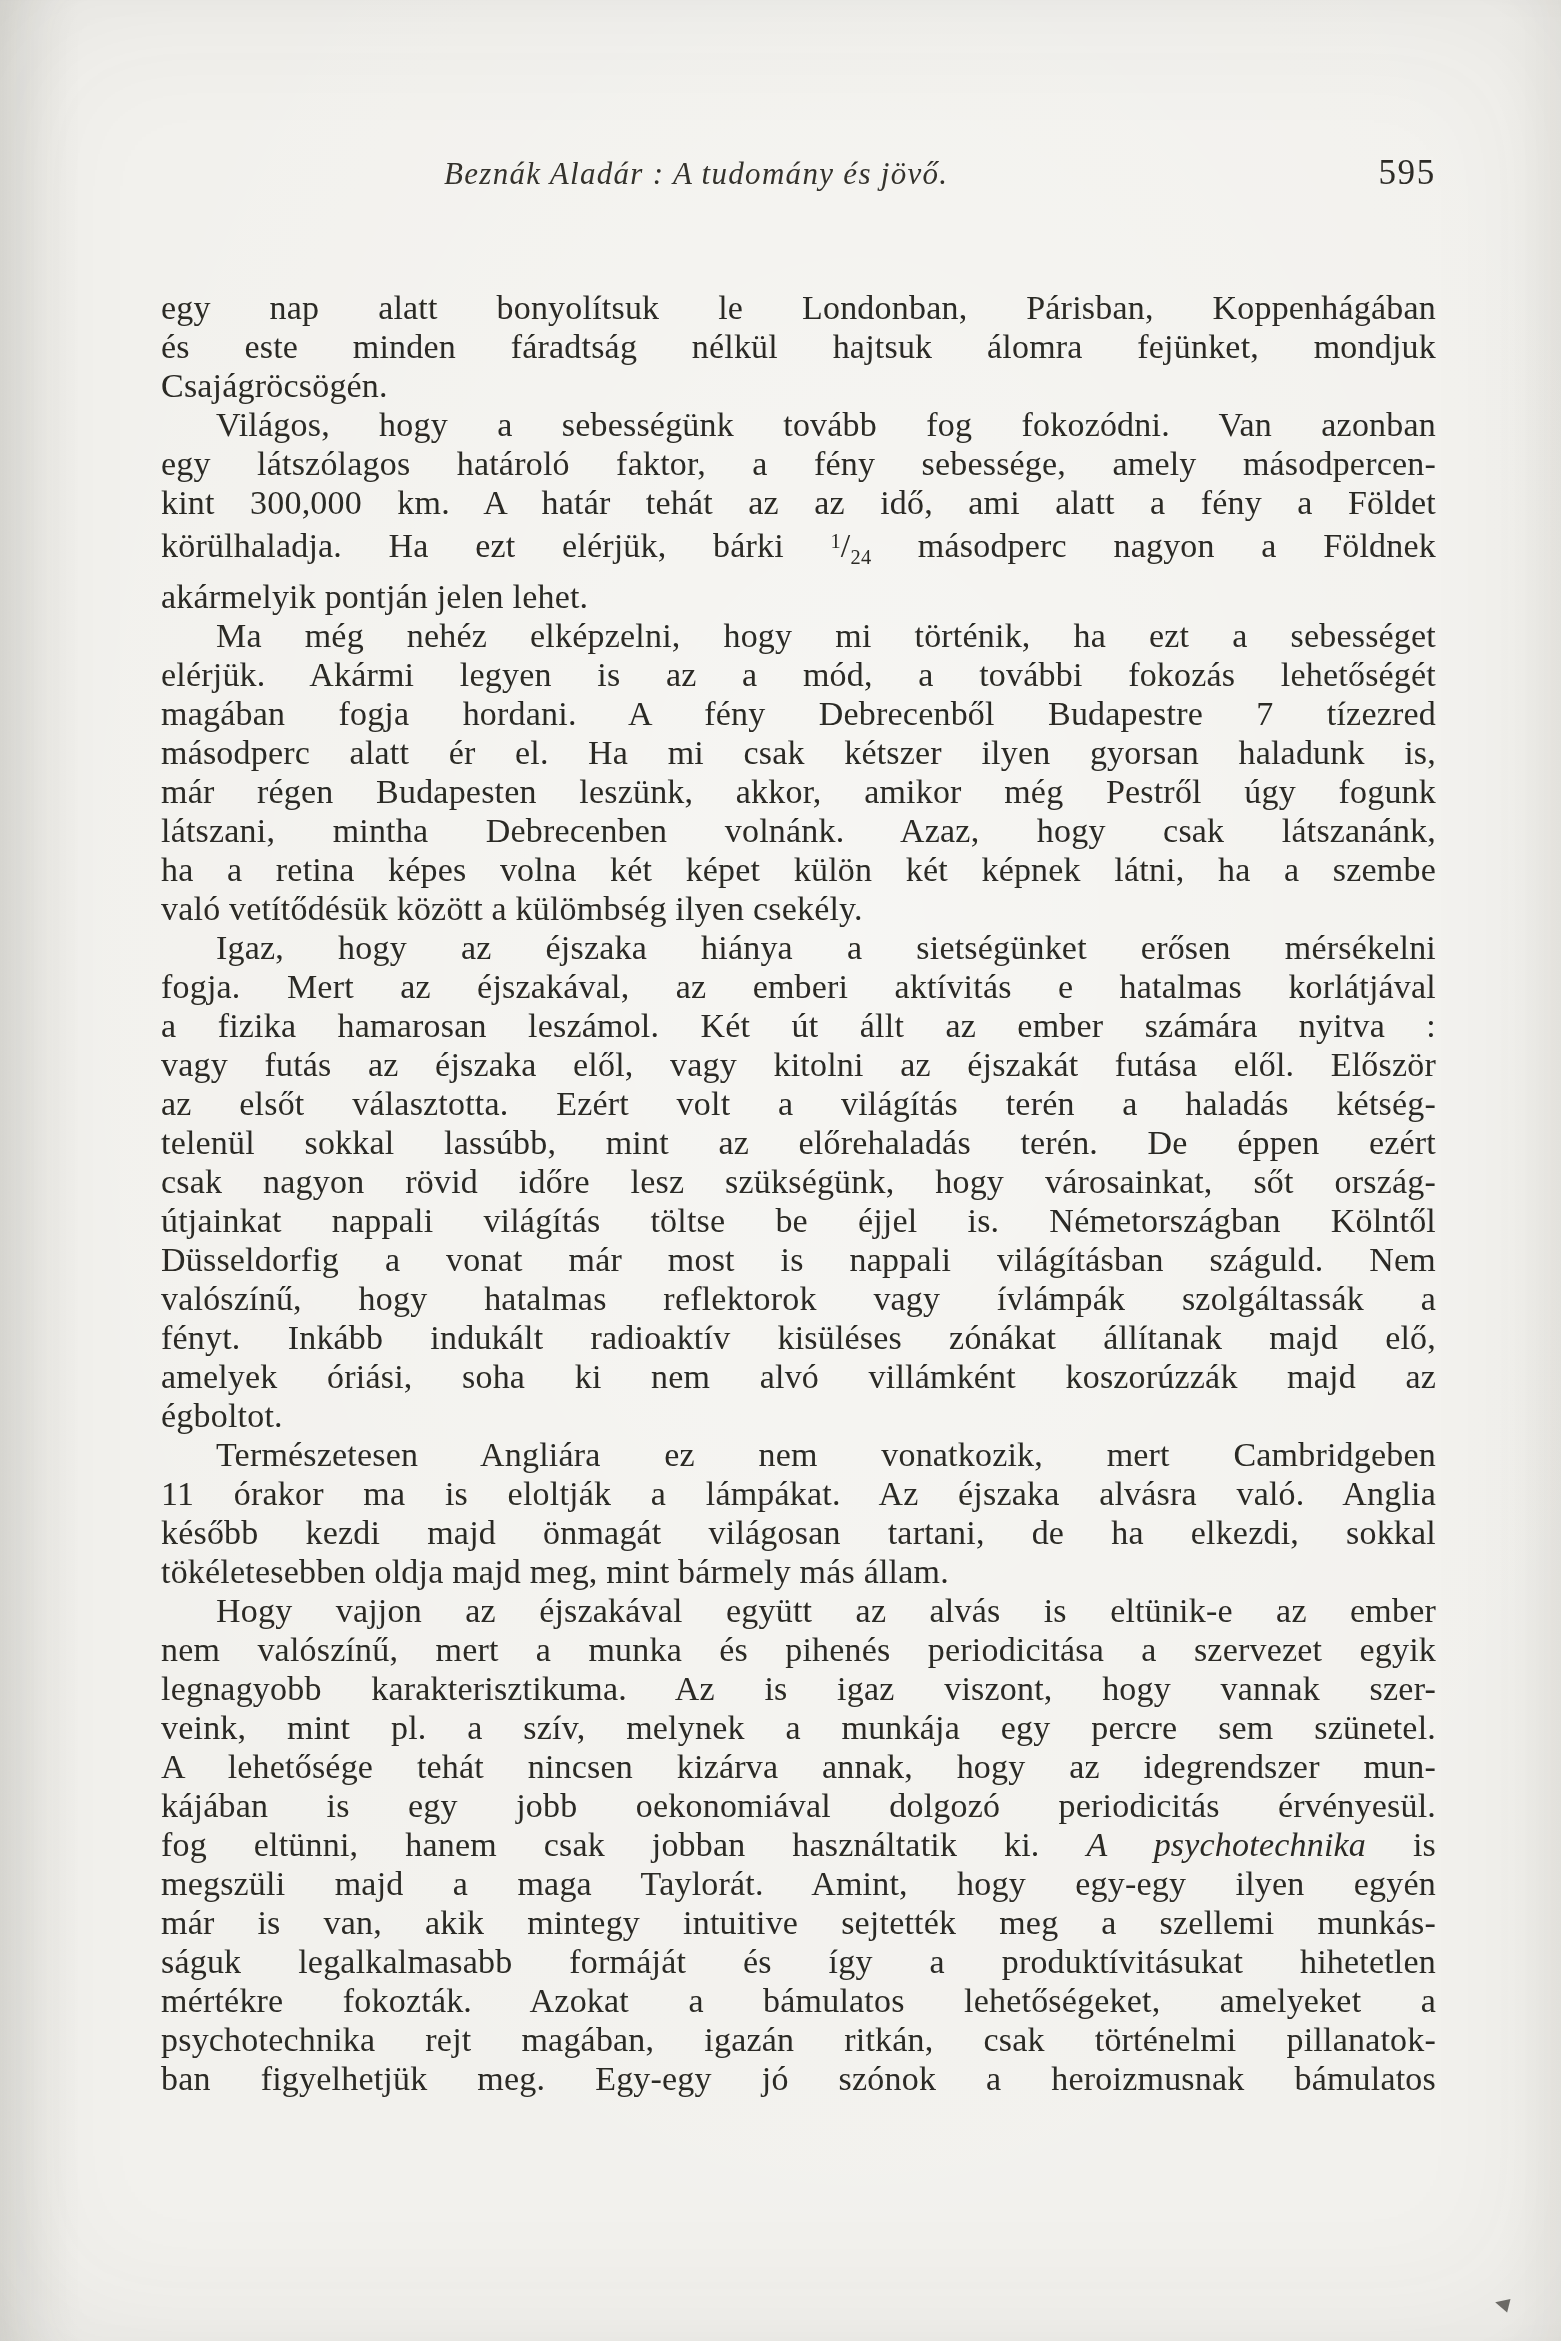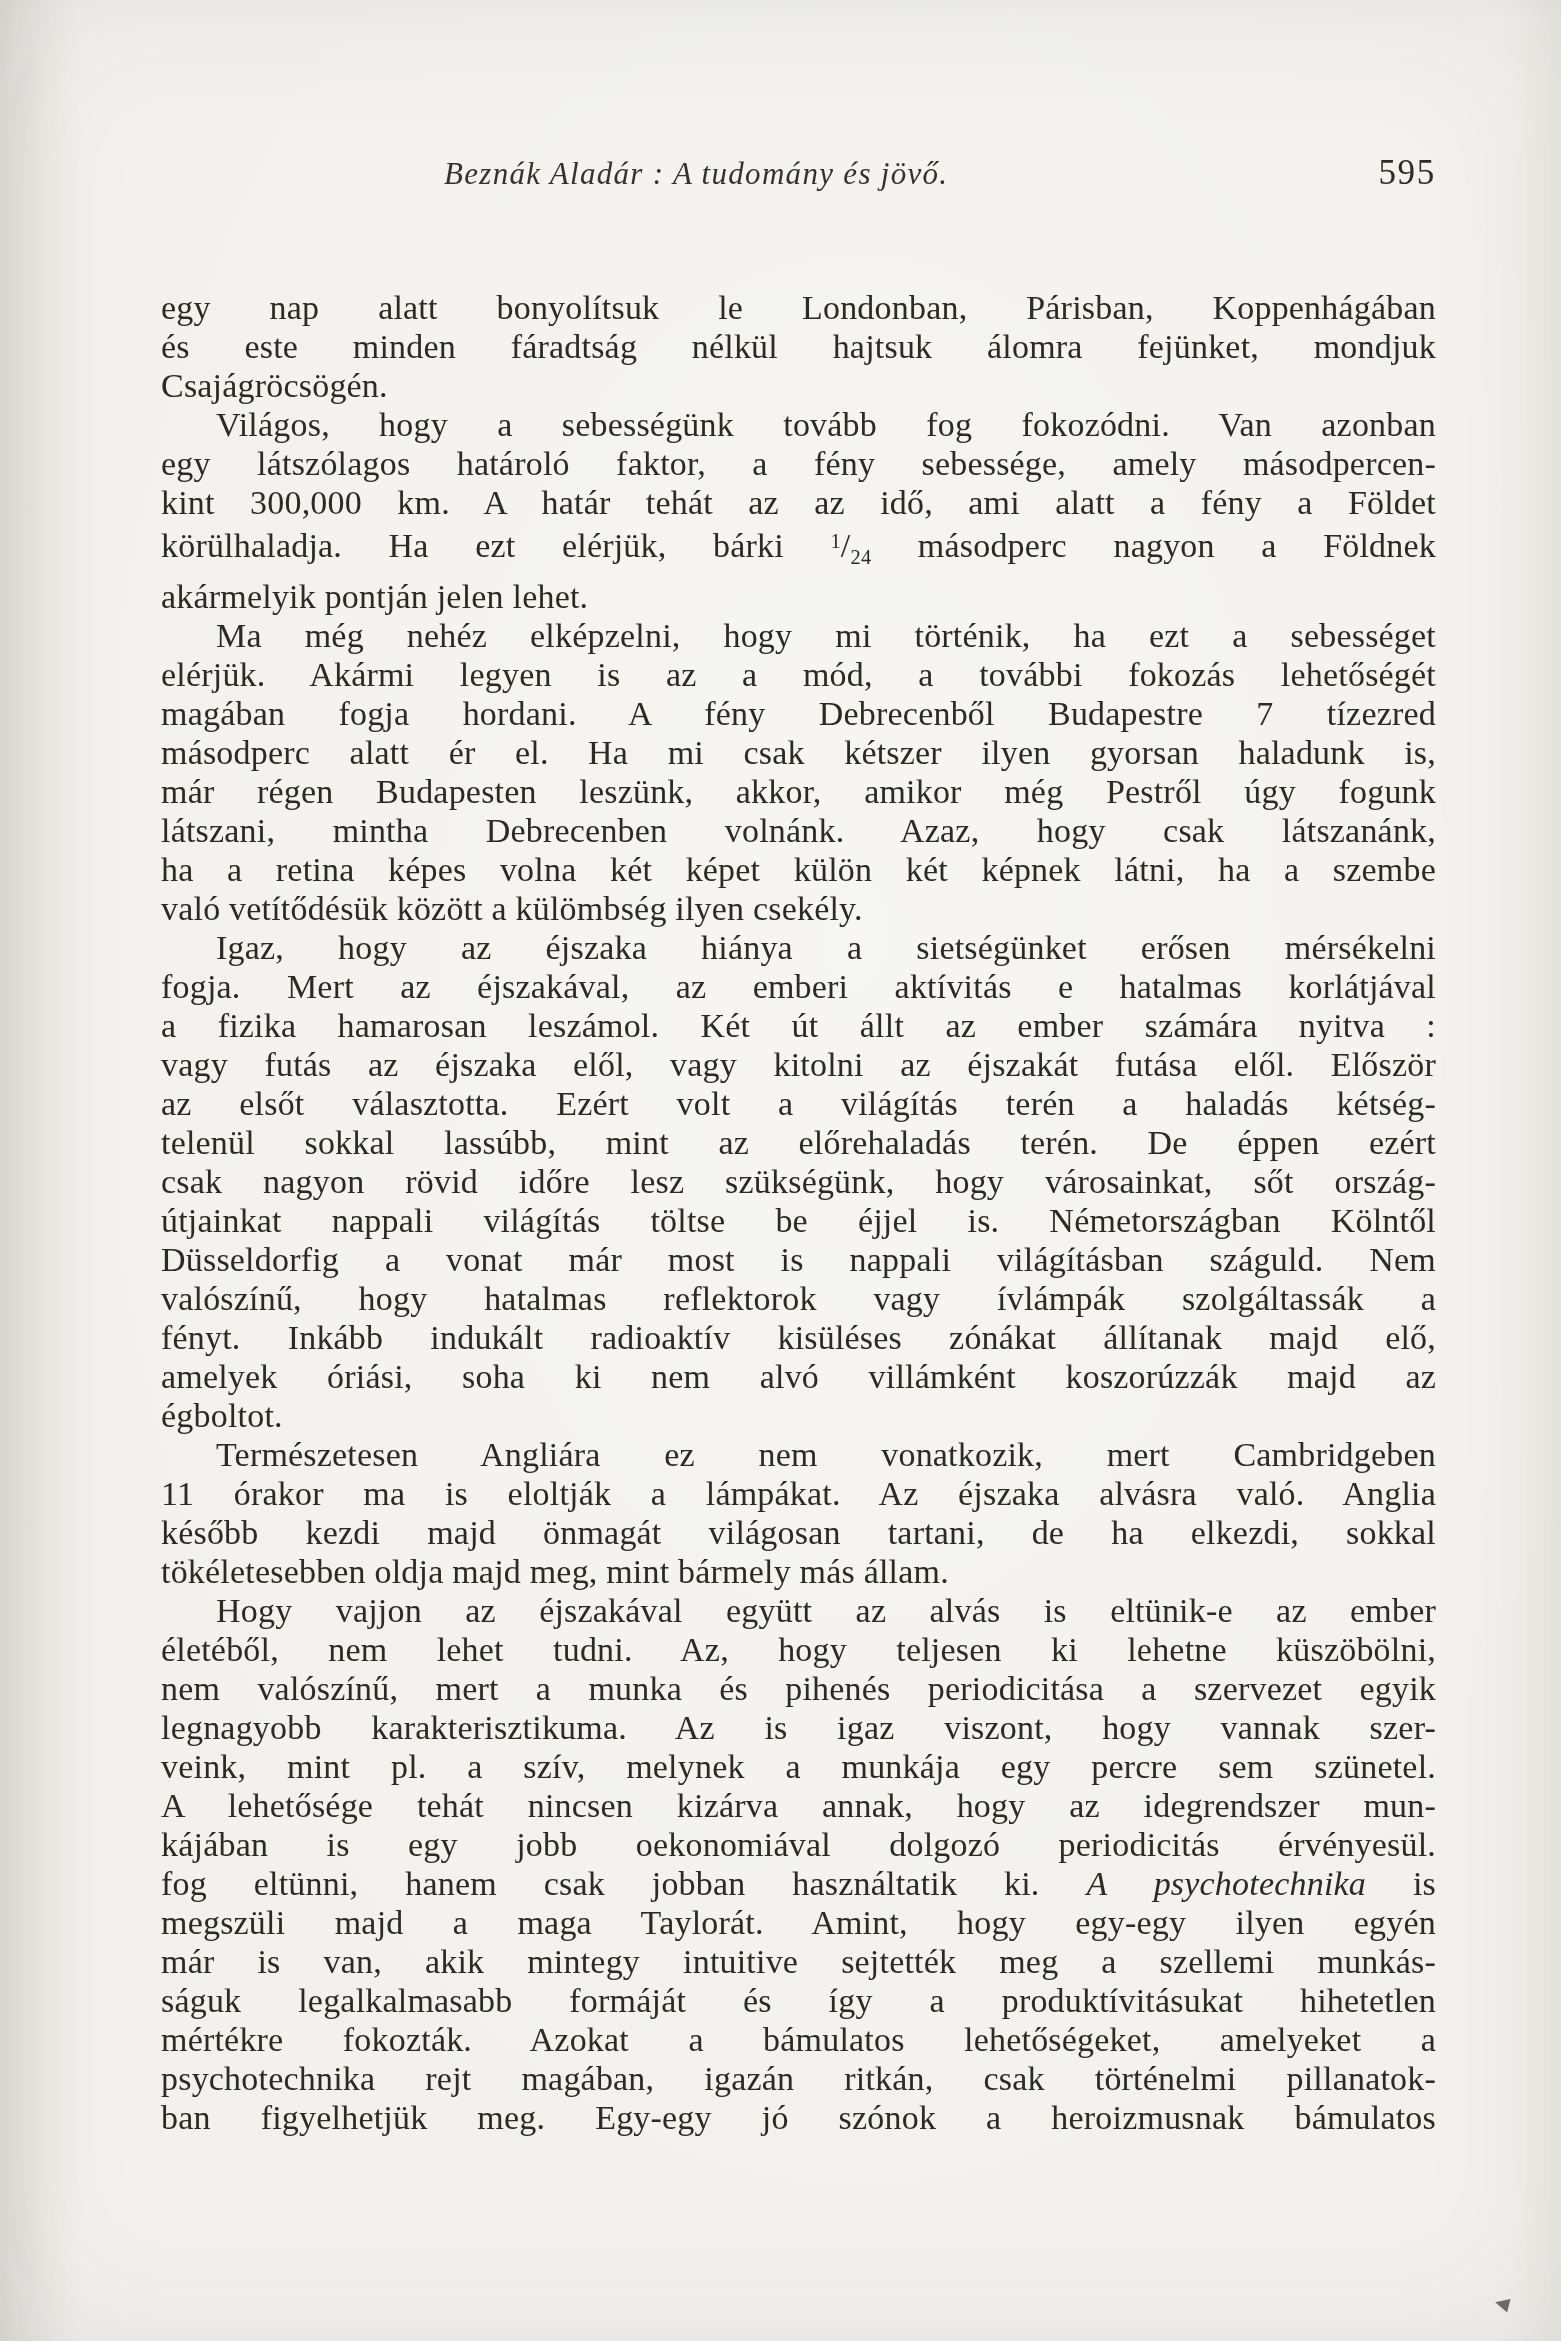--- a/index.html
+++ b/index.html
@@ -132,21 +132,20 @@
         <div class="line flush"><span>égboltot.</span></div>
       </div>
       <div class="para">
         <div class="line indent"><span>Természetesen Angliára ez nem vonatkozik, mert Cambridgeben</span></div>
         <div class="line"><span>11 órakor ma is eloltják a lámpákat. Az éjszaka alvásra való. Anglia</span></div>
         <div class="line"><span>később kezdi majd önmagát világosan tartani, de ha elkezdi, sokkal</span></div>
         <div class="line flush"><span>tökéletesebben oldja majd meg, mint bármely más állam.</span></div>
       </div>
       <div class="para">
         <div class="line indent"><span>Hogy vajjon az éjszakával együtt az alvás is eltünik-e az ember</span></div>
-        <div class="line"><span>életéből, nem lehet tudni. Az, hogy teljesen ki lehetne küszöbölni,</span></div>
         <div class="line"><span>nem valószínű, mert a munka és pihenés periodicitása a szervezet egyik</span></div>
         <div class="line"><span>legnagyobb karakterisztikuma. Az is igaz viszont, hogy vannak szer-</span></div>
         <div class="line"><span>veink, mint pl. a szív, melynek a munkája egy percre sem szünetel.</span></div>
         <div class="line"><span>A lehetősége tehát nincsen kizárva annak, hogy az idegrendszer mun-</span></div>
         <div class="line"><span>kájában is egy jobb oekonomiával dolgozó periodicitás érvényesül.</span></div>
         <div class="line"><span>fog eltünni, hanem csak jobban használtatik ki. </span><span class="it">A psychotechnika</span><span> is</span></div>
         <div class="line"><span>megszüli majd a maga Taylorát. Amint, hogy egy-egy ilyen egyén</span></div>
         <div class="line"><span>már is van, akik mintegy intuitive sejtették meg a szellemi munkás-</span></div>
         <div class="line"><span>ságuk legalkalmasabb formáját és így a produktívitásukat hihetetlen</span></div>
         <div class="line"><span>mértékre fokozták. Azokat a bámulatos lehetőségeket, amelyeket a</span></div>

